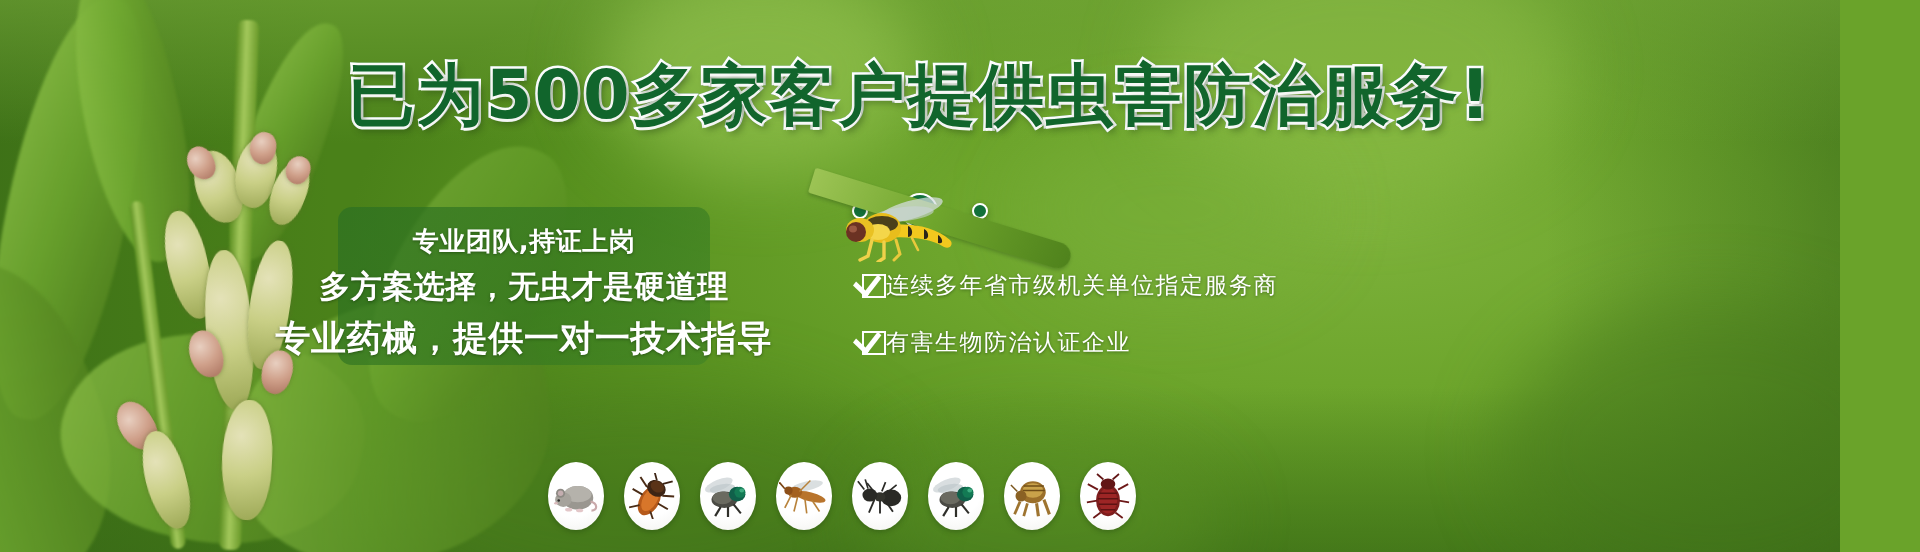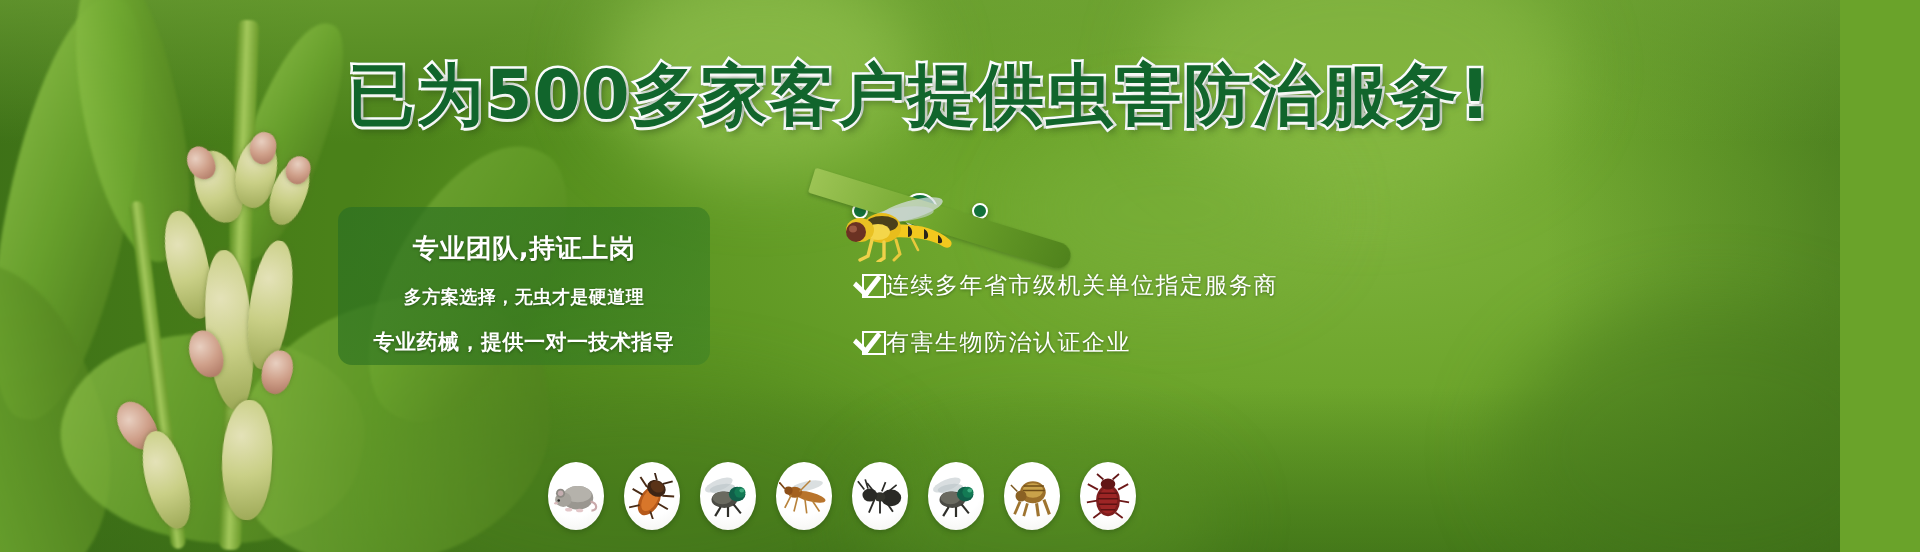--- a/index.html
+++ b/index.html
@@ -107,22 +107,22 @@
   }
   #panel .line {
     color:#ffffff;
     font-weight:bold;
     white-space:nowrap;
     text-shadow:0 1px 3px rgba(20,50,10,.55);
     font-family:"DejaVu Sans","Liberation Sans",sans-serif;
     text-align:right;
   }
   #panel .l1 { font-size:26px; letter-spacing:.5px; }
-  #panel .l2 { font-size:18px; letter-spacing:.5px; }
-  #panel .l3 { font-size:21px; letter-spacing:.5px; }
+  #panel .l2 { font-size:31px; letter-spacing:.5px; }
+  #panel .l3 { font-size:35px; letter-spacing:.5px; }
 
   
   #checks {
     position:absolute; left:862px; top:270px;
     display:flex; flex-direction:column; gap:26px;
   }
   .check-row { display:flex; align-items:center; gap:0; }
   .check-box {
     width:24px; height:24px; flex:0 0 24px;
     border:2px solid #ffffff;

